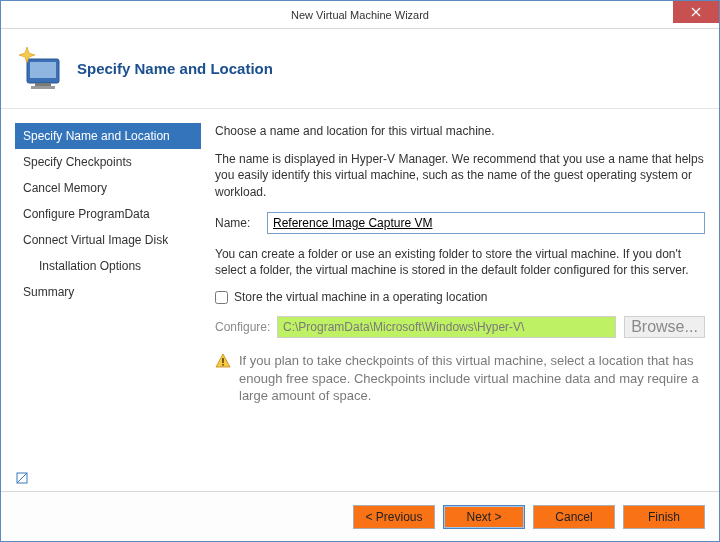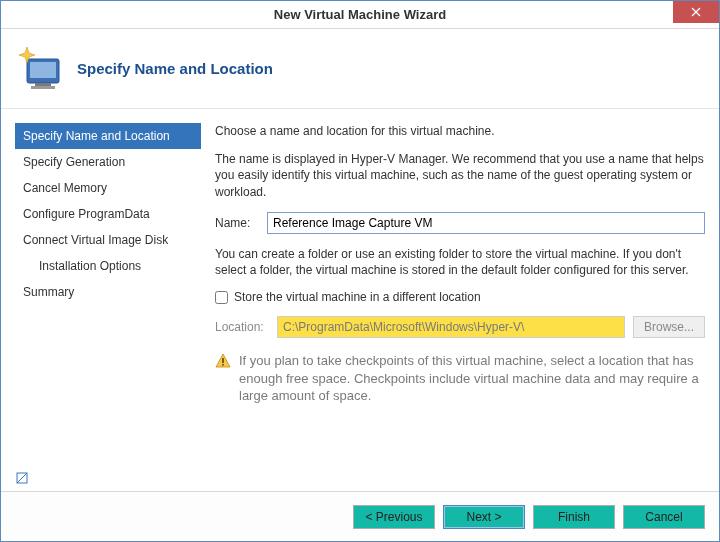--- a/index.html
+++ b/index.html
@@ -9,21 +9,21 @@
       display: flex; flex-direction: column;
       position: relative;
     }
     
     .titlebar {
       height: 28px; background: #fff;
       border-bottom: 1px solid #d8d8d8;
       display: flex; align-items: center; justify-content: center;
       position: relative;
     }
-    .titlebar-title { font-size: 13px; color: #333; font-weight: bold; }
+    .titlebar-title { font-size: 11px; color: #333; }
     .close-btn {
       position: absolute; right: 0; top: 0; width: 46px; height: 22px;
       background: #c75050; color: #fff;
       display: flex; align-items: center; justify-content: center;
       cursor: pointer;
     }
     .close-btn svg { width: 10px; height: 10px; }
     
     .header {
       height: 80px; background: #fff;
@@ -47,49 +47,49 @@
     }
     .side-item.selected { background: #3374bb; color: #fff; }
     .side-sub { padding-left: 24px; }
     
     .content { flex: 1; font-size: 12px; color: #333; display: flex; flex-direction: column; gap: 12px; }
     .para { line-height: 1.35; }
     .name-row { display: flex; align-items: center; gap: 4px; }
     .name-label { width: 48px; }
     .name-input {
       flex: 1; border: 1px solid #7a9fca; padding: 3px 5px; font-size: 12px;
-      outline: none; font-family: inherit;
+      outline: none; font-family: inherit; text-decoration: underline;
     }
     .chk-row { display: flex; align-items: center; gap: 6px; }
     .chk-row input[type=checkbox] { width: 13px; height: 13px; }
     .loc-row { display: flex; align-items: center; gap: 8px; }
     .loc-label { width: 54px; color: #8a8a8a; }
     .loc-input {
-      flex: 1; border: 1px solid #cfcfcf; background: #fde047;
+      flex: 1; border: 1px solid #cfcfcf; background: #bef264;
       padding: 3px 5px; font-size: 12px; color: #7a7a7a;
     }
     .browse-btn {
-      width: 72px; height: 22px; font-size: 12px; color: #8a8a8a;
+      width: 81px; height: 22px; font-size: 16px; color: #8a8a8a;
       background: #efefef; border: 1px solid #d0d0d0;
       cursor: default;
     }
     .warn-row { display: flex; gap: 8px; align-items: flex-start; margin-top: 2px; }
     .warn-icon { width: 16px; height: 16px; flex-shrink: 0; margin-top: 1px; }
     .warn-text { color: #7a7a7a; font-size: 13px; line-height: 1.35; }
     
     .handle-icon { position: absolute; left: 14px; bottom: 56px; width: 14px; height: 14px; }
     
     .footer {
       height: 50px; border-top: 1px solid #d8d8d8;
       display: flex; align-items: center; justify-content: flex-end;
       padding: 0 14px; gap: 8px; background: #fdfdfd;
     }
     .btn {
       min-width: 82px; height: 24px; font-size: 12px;
-      background: #14b8a6; border: 1px solid #adadad; color: #222;
+      background: #f97316; border: 1px solid #adadad; color: #222;
       cursor: pointer; padding: 0 8px;
     }
     .btn.default { border: 1px solid #4a84c4; box-shadow: inset 0 0 0 1px #9dc4ea; }
   </style>
 </head>
 <body>
 
 <div class="titlebar">
   <span class="titlebar-title">New Virtual Machine Wizard</span>
   <div class="close-btn">
@@ -112,46 +112,46 @@
       <polygon points="12,4 14,10 20,12 14,14 12,20 10,14 4,12 10,10" fill="#f7c94a" stroke="#d49a1e" stroke-width="0.6"></polygon>
     </svg>
   </div>
   <div class="header-title">Specify Name and Location</div>
 </div>
 
 <div class="body">
 
   <div class="sidebar">
     <div class="side-item selected">Specify Name and Location</div>
-    <div class="side-item">Specify Generation</div>
+    <div class="side-item">Specify Checkpoints</div>
     <div class="side-item">Cancel Memory</div>
     <div class="side-item">Configure ProgramData</div>
     <div class="side-item">Connect Virtual Image Disk</div>
     <div class="side-item side-sub">Installation Options</div>
     <div class="side-item">Summary</div>
   </div>
 
   <div class="content">
     <div class="para">Choose a name and location for this virtual machine.</div>
     <div class="para">The name is displayed in Hyper-V Manager. We recommend that you use a name that helps you easily identify this virtual machine, such as the name of the guest operating system or workload.</div>
 
     <div class="name-row">
       <span class="name-label">Name:</span>
       <input class="name-input" type="text" value="Reference Image Capture VM" style="">
     </div>
 
     <div class="para">You can create a folder or use an existing folder to store the virtual machine. If you don't select a folder, the virtual machine is stored in the default folder configured for this server.</div>
 
     <div class="chk-row">
       <input type="checkbox" style="">
-      <span>Store the virtual machine in a different location</span>
+      <span>Store the virtual machine in a operating location</span>
     </div>
 
     <div class="loc-row">
-      <span class="loc-label">Location:</span>
+      <span class="loc-label">Configure:</span>
       <input class="loc-input" type="text" disabled="" value="C:\ProgramData\Microsoft\Windows\Hyper-V\" style="">
       <button class="browse-btn" disabled="">Browse...</button>
     </div>
 
     <div class="warn-row">
       <svg class="warn-icon" viewBox="0 0 16 16">
         <polygon points="8,1 15,14 1,14" fill="#f7c948" stroke="#c08a12" stroke-width="0.8"></polygon>
         <rect x="7.2" y="5" width="1.6" height="5" fill="#5c4400"></rect>
         <rect x="7.2" y="11" width="1.6" height="1.6" fill="#5c4400"></rect>
       </svg>
@@ -161,15 +161,15 @@
 </div>
 
 <svg class="handle-icon" viewBox="0 0 14 14">
   <rect x="2" y="2" width="10" height="10" fill="none" stroke="#3a7bbf" stroke-width="1"></rect>
   <line x1="2" y1="12" x2="12" y2="2" stroke="#3a7bbf" stroke-width="1"></line>
 </svg>
 
 <div class="footer">
   <button class="btn">&lt; Previous</button>
   <button class="btn default">Next &gt;</button>
+  <button class="btn">Cancel</button>
   <button class="btn">Finish</button>
-  <button class="btn">Cancel</button>
 </div>
 
 </body></html>

